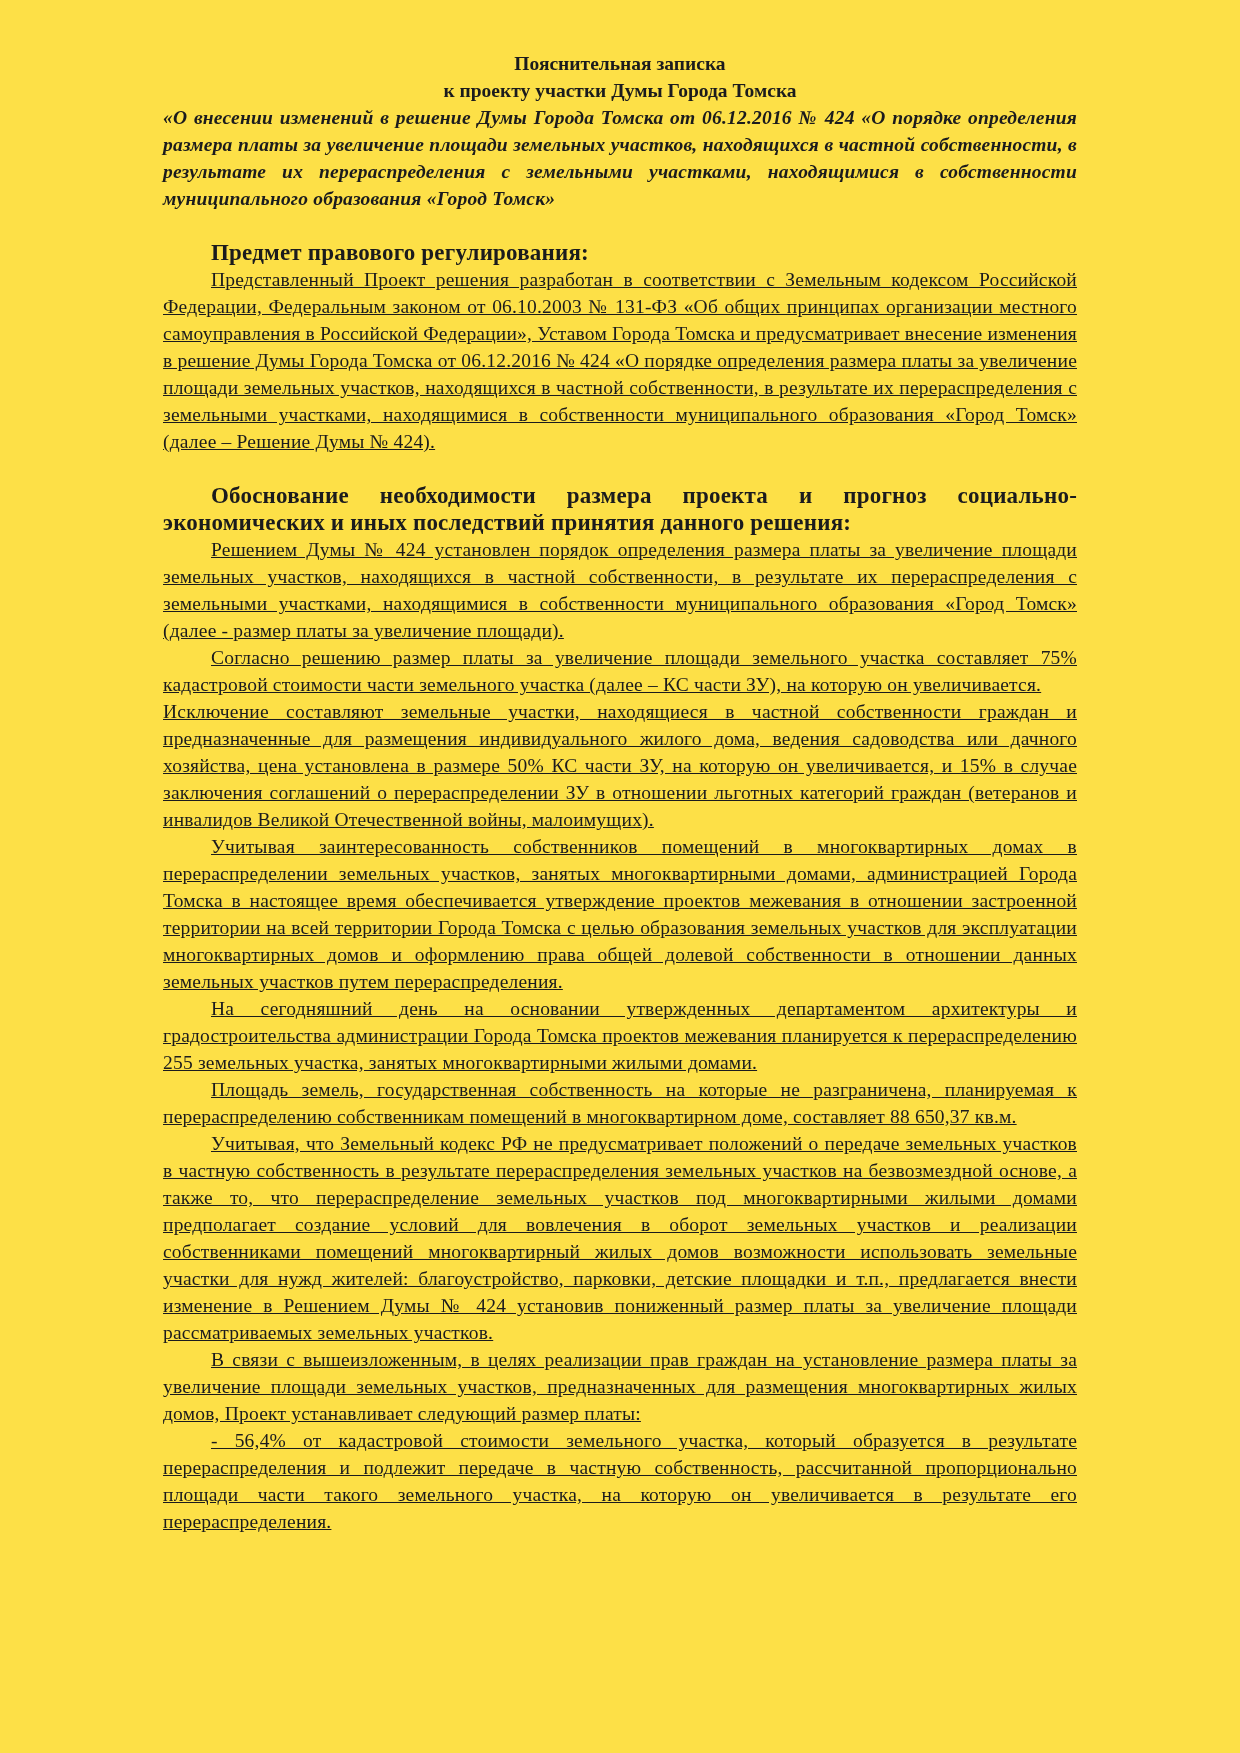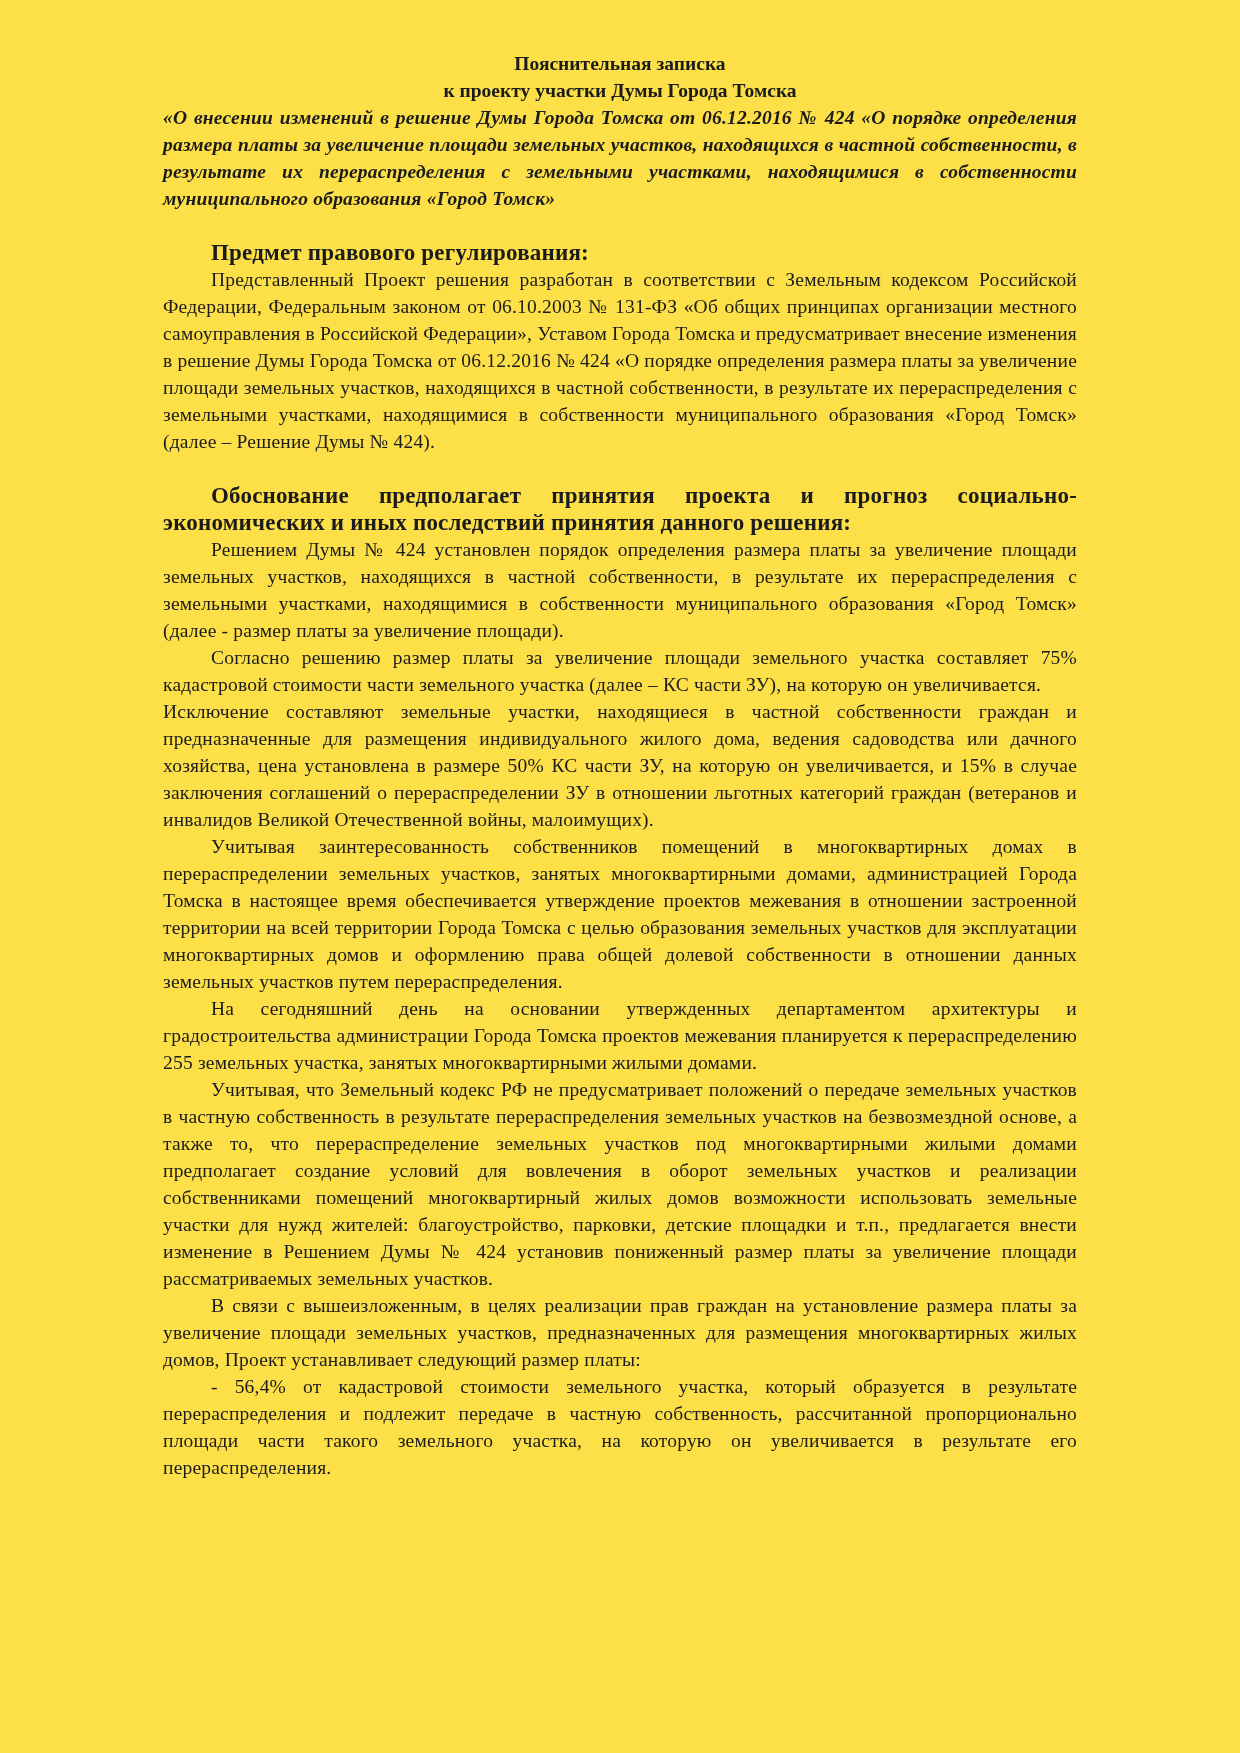--- a/index.html
+++ b/index.html
@@ -44,20 +44,21 @@
     margin: 0;
     letter-spacing: 0.2px;
   }
   .par {
     text-align: justify;
     text-indent: 48px;
     font-size: 19.5px;
     line-height: 27px;
     margin: 0;
     letter-spacing: 0.2px;
+    text-decoration: underline;
   }
   .par-flush {
     text-indent: 0;
   }
   .gap {
     height: 27px;
   }
 </style>
 </head>
 <body>
@@ -69,23 +70,24 @@
 
   <p class="lead">«О внесении изменений в решение Думы Города Томска от 06.12.2016 № 424 «О порядке определения размера платы за увеличение площади земельных участков, находящихся в частной собственности, в результате их перераспределения с земельными участками, находящимися в собственности муниципального образования «Город Томск»</p>
 
   <div class="gap"></div>
 
   <div class="heading">Предмет правового регулирования:</div>
   <p class="par">Представленный Проект решения разработан в соответствии с Земельным кодексом Российской Федерации, Федеральным законом от 06.10.2003 № 131-ФЗ «Об общих принципах организации местного самоуправления в Российской Федерации», Уставом Города Томска и предусматривает внесение изменения в решение Думы Города Томска от 06.12.2016 № 424 «О порядке определения размера платы за увеличение площади земельных участков, находящихся в частной собственности, в результате их перераспределения с земельными участками, находящимися в собственности муниципального образования «Город Томск» (далее – Решение Думы № 424).</p>
 
   <div class="gap"></div>
 
-  <div class="heading">Обоснование предполагает принятия проекта и прогноз социально-экономических и иных последствий принятия данного решения:</div>
+  <div class="heading">Обоснование необходимости размера проекта и прогноз социально-экономических и иных последствий принятия данного решения:</div>
   <p class="par">Решением Думы № 424 установлен порядок определения размера платы за увеличение площади земельных участков, находящихся в частной собственности, в результате их перераспределения с земельными участками, находящимися в собственности муниципального образования «Город Томск» (далее - размер платы за увеличение площади).</p>
   <p class="par">Согласно решению размер платы за увеличение площади земельного участка составляет 75% кадастровой стоимости части земельного участка (далее – КС части ЗУ), на которую он увеличивается.</p>
   <p class="par par-flush">Исключение составляют земельные участки, находящиеся в частной собственности граждан и предназначенные для размещения индивидуального жилого дома, ведения садоводства или дачного хозяйства, цена установлена в размере 50% КС части ЗУ, на которую он увеличивается, и 15% в случае заключения соглашений о перераспределении ЗУ в отношении льготных категорий граждан (ветеранов и инвалидов Великой Отечественной войны, малоимущих).</p>
   <p class="par">Учитывая заинтересованность собственников помещений в многоквартирных домах в перераспределении земельных участков, занятых многоквартирными домами, администрацией Города Томска в настоящее время обеспечивается утверждение проектов межевания в отношении застроенной территории на всей территории Города Томска  с целью образования земельных участков для эксплуатации многоквартирных домов и оформлению права общей долевой собственности в отношении данных земельных участков путем перераспределения.</p>
   <p class="par">На сегодняшний день на основании утвержденных департаментом архитектуры и градостроительства администрации Города Томска проектов межевания планируется к перераспределению 255 земельных участка, занятых многоквартирными жилыми домами.</p>
+  <p class="par">Площадь земель, государственная собственность на которые не разграничена, планируемая к перераспределению собственникам помещений в многоквартирном доме, составляет 88 650,37 кв.м.</p>
   <p class="par">Учитывая, что Земельный кодекс РФ не предусматривает положений о передаче земельных участков в частную собственность в результате перераспределения земельных участков на безвозмездной основе, а также то, что перераспределение земельных участков под многоквартирными жилыми домами предполагает создание условий для вовлечения в оборот земельных участков и реализации собственниками  помещений многоквартирный жилых домов возможности использовать земельные участки для нужд жителей: благоустройство, парковки, детские площадки и т.п., предлагается внести изменение в Решением Думы № 424 установив пониженный размер платы за увеличение площади рассматриваемых земельных участков.</p>
   <p class="par">В связи с вышеизложенным, в целях реализации прав граждан на установление размера платы за увеличение площади земельных участков, предназначенных для размещения многоквартирных жилых домов, Проект устанавливает следующий размер платы:</p>
   <p class="par">- 56,4% от кадастровой стоимости земельного участка, который образуется в результате перераспределения и подлежит передаче в частную собственность, рассчитанной пропорционально площади части такого земельного участка, на которую он увеличивается в результате его перераспределения.</p>
 
 </div>
 
 </body></html>

